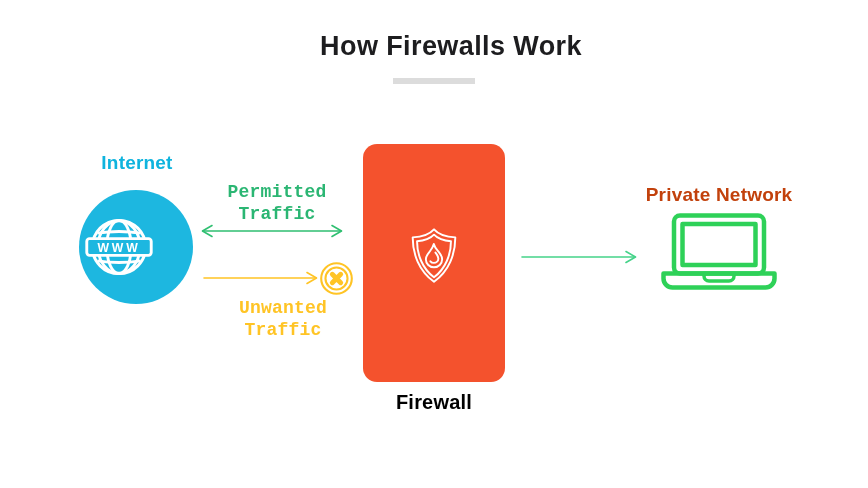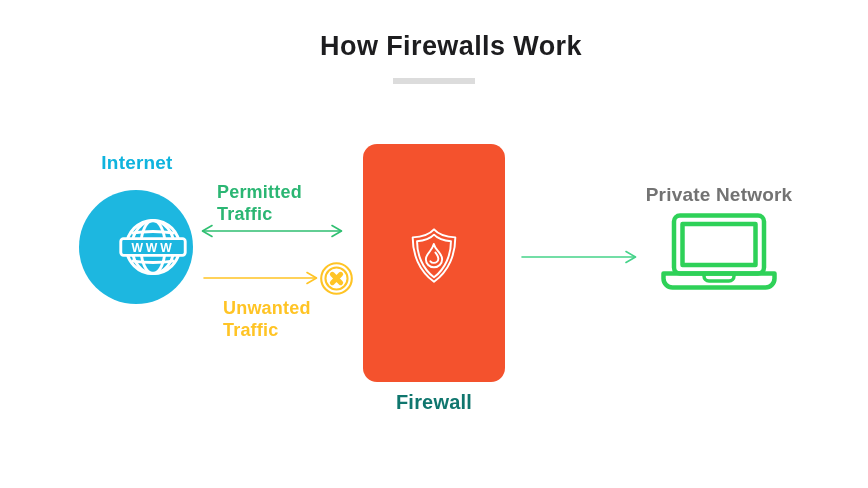--- a/index.html
+++ b/index.html
@@ -10,36 +10,36 @@
   .abs{position:absolute;}
   .title{
     left:0;top:31px;width:868px;text-align:center;
     font-size:27px;font-weight:700;color:#1d1d1f;letter-spacing:.4px;padding-left:17px;
   }
   .divider{left:393px;top:78px;width:82px;height:6px;background:#dcdcdc;}
   .node-label{font-weight:700;text-align:center;letter-spacing:.2px;}
   .internet-label{left:67px;top:152px;width:140px;font-size:19px;color:#0fb4de;}
   .internet-circle{
     left:79px;top:190px;width:114px;height:114px;border-radius:50%;
-    background:#1db7e0;display:flex;align-items:center;justify-content:flex-end;
+    background:#1db7e0;display:flex;align-items:center;justify-content:flex-start;
   }
-  .flow-label{font-weight:700;font-size:18px;line-height:22px;letter-spacing:.2px;}
+  .flow-label{font-weight:700;text-align:center;font-size:18px;line-height:22px;letter-spacing:.2px;font-family:Liberation Mono, monospace;}
   .permitted-label{left:217px;top:181px;width:120px;color:#2bb673;}
   .unwanted-label{left:223px;top:297px;width:120px;color:#ffc425;}
   .arrow-permitted{left:199px;top:224px;}
   .arrow-unwanted{left:203px;top:271px;}
   .blocked-icon{left:319px;top:261px;}
   .firewall-box{
     left:363px;top:144px;width:142px;height:238px;border-radius:14px;
     background:#f4522d;display:flex;align-items:center;justify-content:center;
   }
   .firewall-box svg{margin-top:-14px;}
-  .firewall-label{left:363px;top:391px;width:142px;font-size:20px;color:#0f766e;}
+  .firewall-label{left:363px;top:391px;width:142px;font-size:20px;color:#000000;}
   .arrow-out{left:520px;top:250px;}
-  .private-label{left:629px;top:184px;width:180px;font-size:19px;color:#737373;}
+  .private-label{left:629px;top:184px;width:180px;font-size:19px;color:#c2410c;}
   .laptop{left:661px;top:212px;}
 </style>
 </head>
 <body>
 
 <div class="stage">
 
   <div class="abs title">How Firewalls Work</div>
   <div class="abs divider"></div>
 

